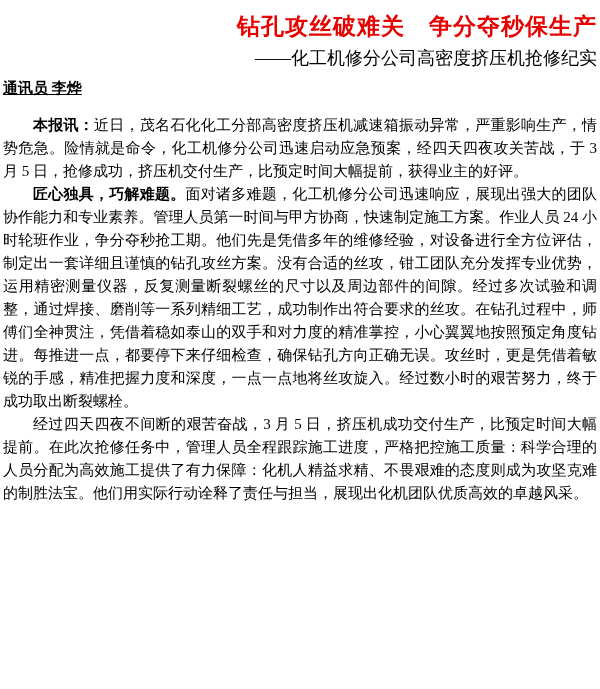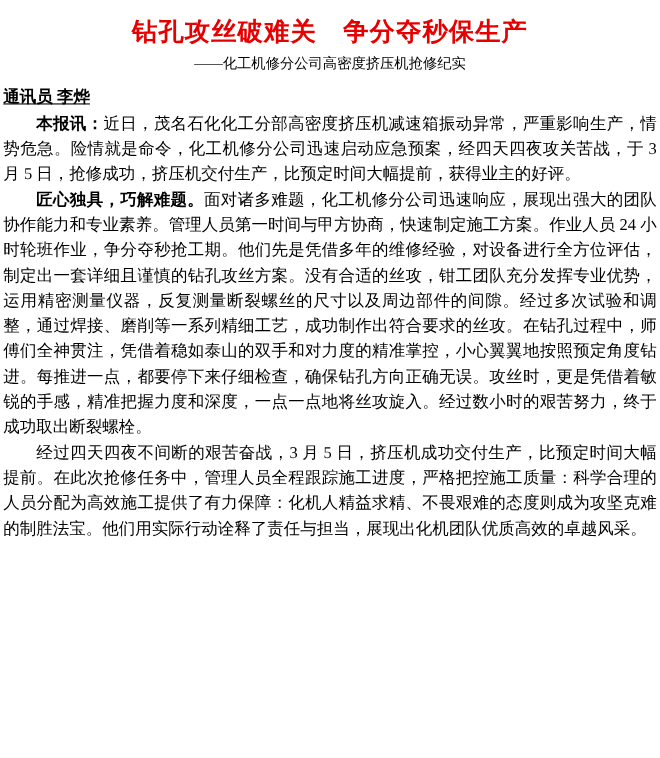--- a/index.html
+++ b/index.html
@@ -14,41 +14,41 @@
     color: #000000;
     font-family: "Liberation Serif", "DejaVu Serif", serif;
   }
   .page {
     box-sizing: border-box;
     width: 600px;
     height: 689px;
     padding: 14px 3px 0 3px;
   }
   .doc-title {
-    font-family: Liberation Sans, sans-serif;
+    font-family: Liberation Mono, monospace;
     font-weight: bold;
     font-size: 23px;
     line-height: 28px;
-    text-align: center;
+    text-align: right;
     color: #e60000;
     letter-spacing: 1px;
   }
   .doc-subtitle {
-    font-size: 13px;
+    font-size: 18px;
     line-height: 22px;
-    text-align: center;
+    text-align: right;
     margin-top: 5px;
     color: #000000;
   }
   .doc-byline {
     font-size: 15px;
     font-weight: bold;
     text-decoration: underline;
     margin-top: 10px;
-    margin-bottom: 4px;
+    margin-bottom: 16px;
   }
   .para {
     font-size: 15px;
     line-height: 23px;
     text-align: justify;
     text-indent: 2em;
     margin: 0;
   }
   .para .lead {
     font-weight: bold;

